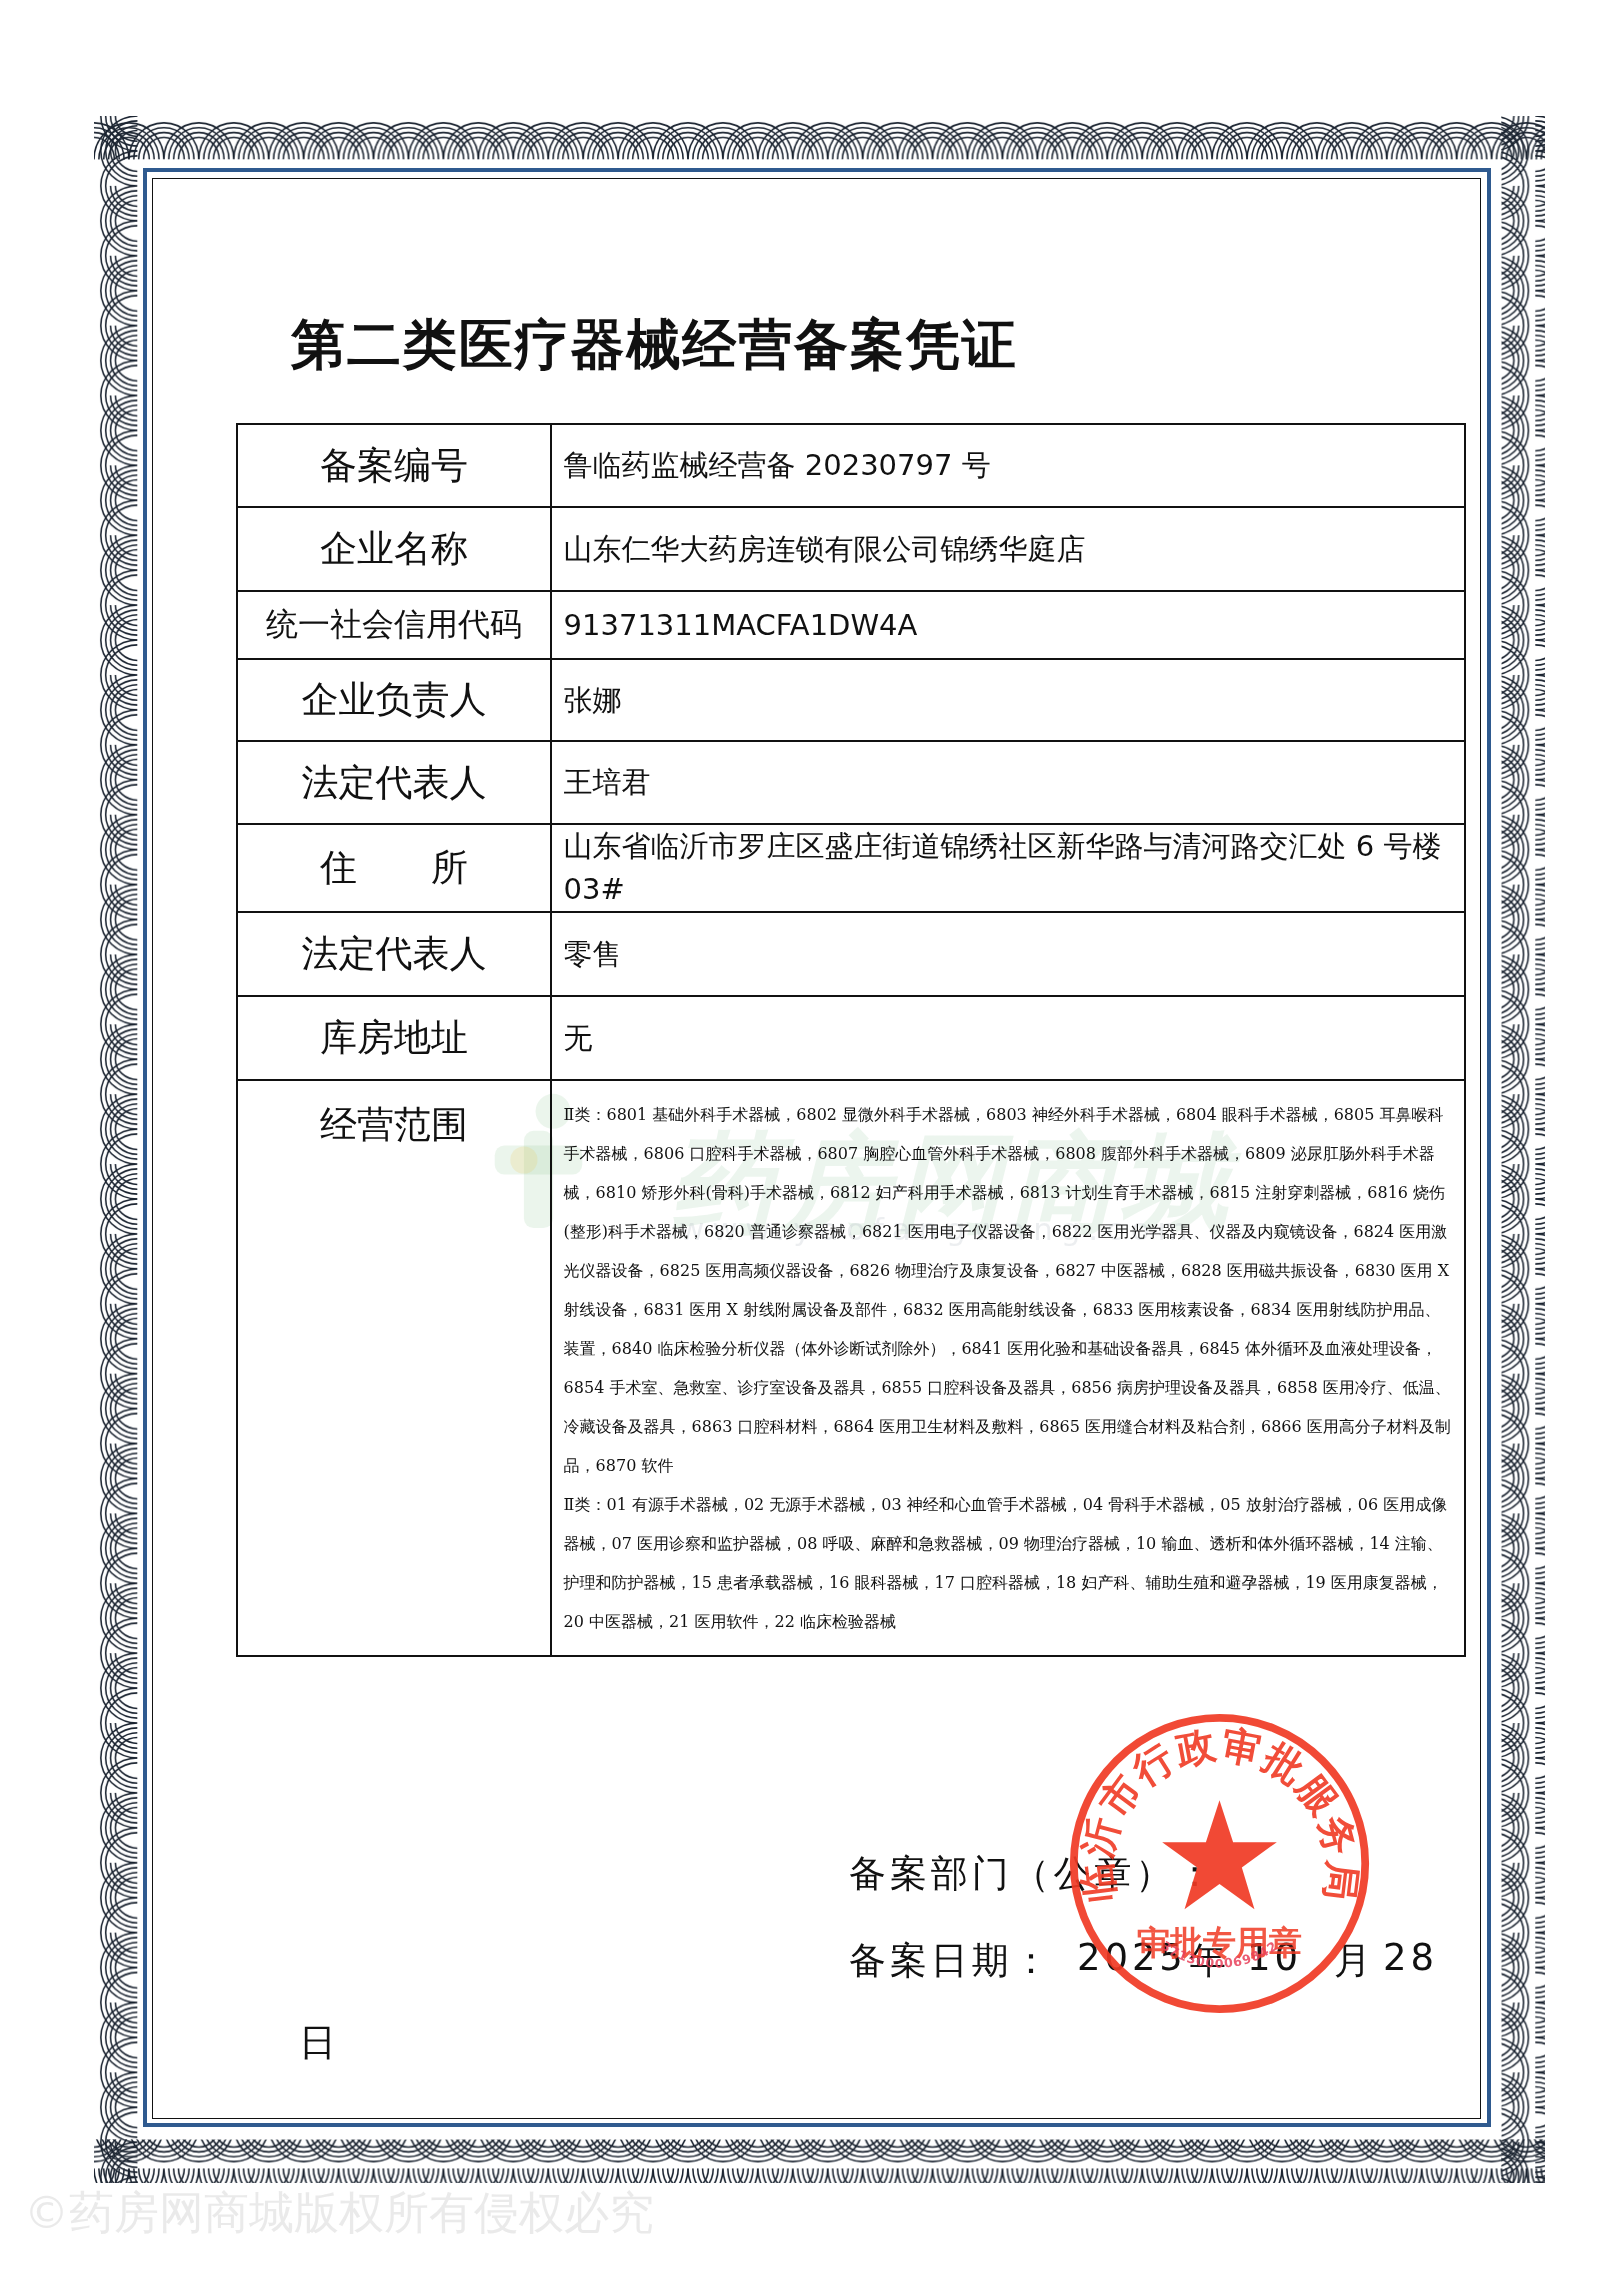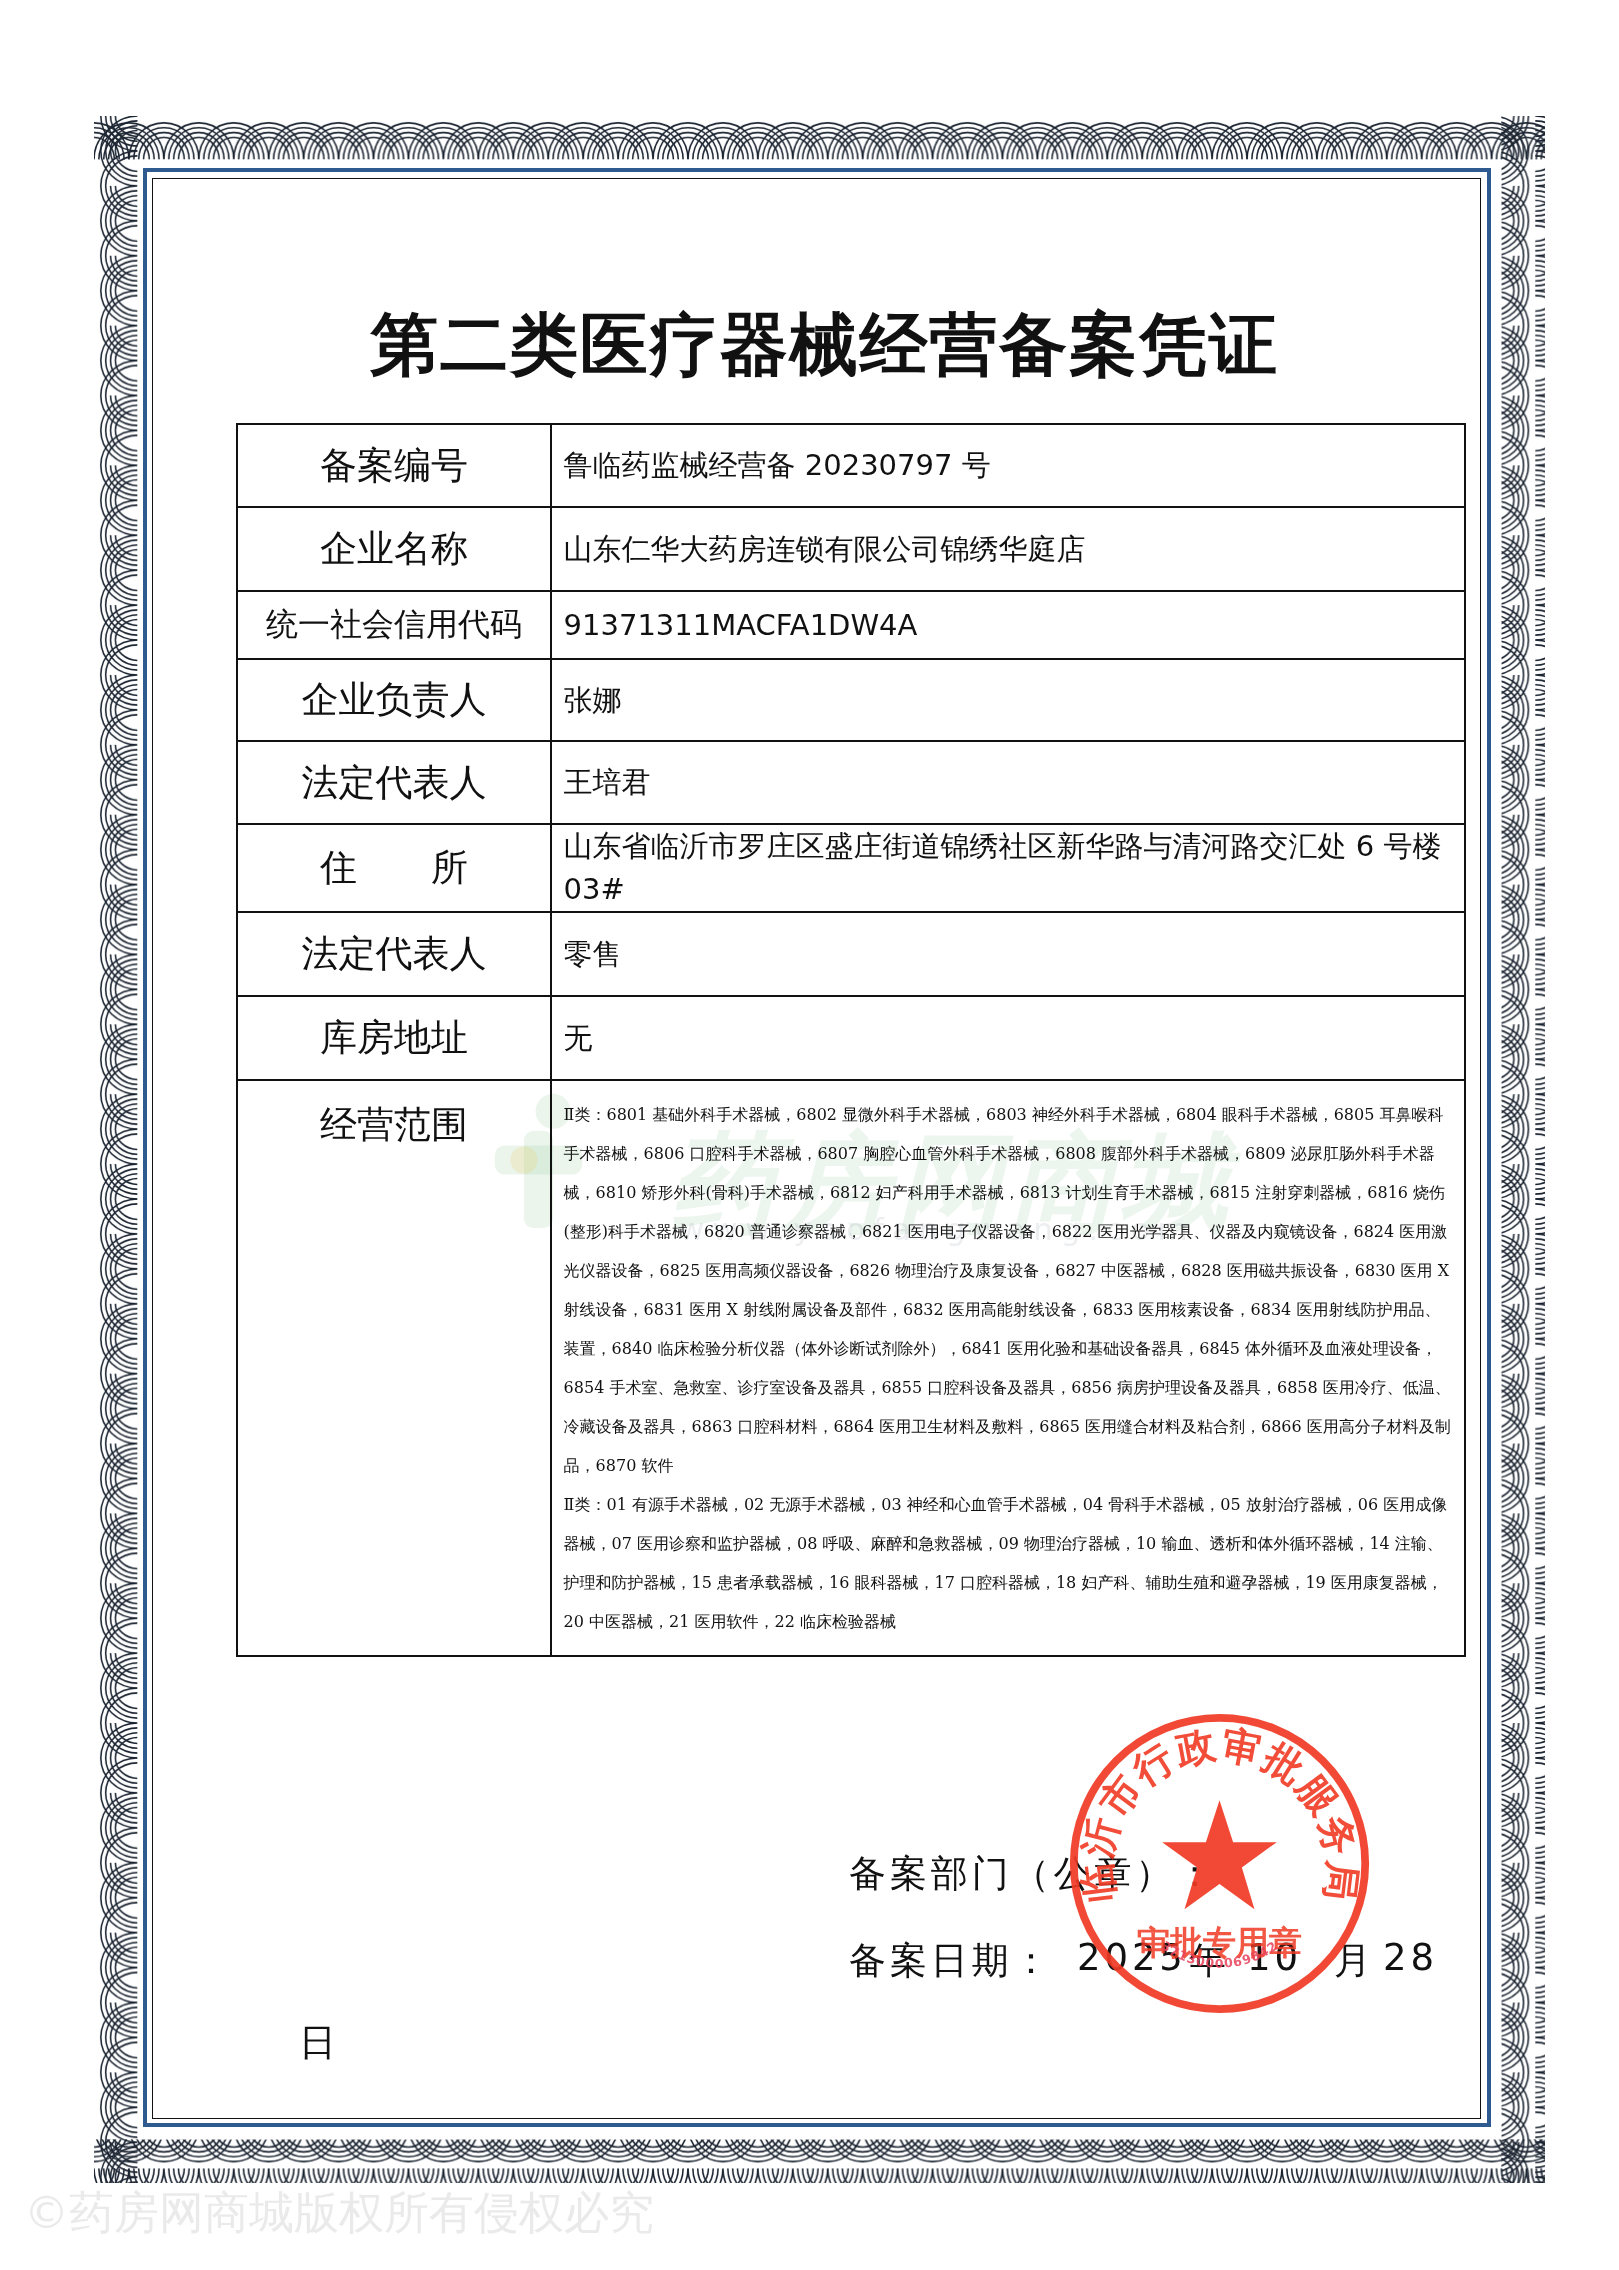--- a/index.html
+++ b/index.html
@@ -1,21 +1,21 @@
 <!DOCTYPE html>
 <html><head>
 <meta charset="utf-8">
 <style>
   html,body{margin:0;padding:0;background:#fff;}
   body{width:1620px;height:2271px;position:relative;overflow:hidden;font-family:"DejaVu Sans","Liberation Sans",sans-serif;color:#111;}
   
   .guilloche{position:absolute;left:94px;top:116px;width:1451px;height:2067px;}
   .frame-blue{position:absolute;left:143px;top:168px;width:1348px;height:1959px;border:4.9px solid #2f5a8f;box-sizing:border-box;}
   .frame-black{position:absolute;left:152px;top:178px;width:1329px;height:1941px;border:1.9px solid #111;box-sizing:border-box;}
-  .title{position:absolute;left:291px;top:291px;width:1067px;text-align:center;font-family:"DejaVu Serif","Liberation Serif",serif;font-weight:bold;font-size:68px;letter-spacing:1.9px;line-height:107px;}
+  .title{position:absolute;left:291px;top:291px;width:1067px;font-family:"DejaVu Serif","Liberation Serif",serif;font-weight:bold;font-size:54px;letter-spacing:1.9px;line-height:107px;}
   table.grid{position:absolute;left:236px;top:423px;width:1230px;border-collapse:collapse;table-layout:fixed;padding-left:44px;}
   table.grid td{border:2.9px solid #111;vertical-align:middle;padding:0;}
   td.lbl{width:312px;text-align:center;font-size:37px;}
   td.lbl.small{font-size:32px;}
   td.val{padding-left:11.6px !important;font-size:29px;line-height:43px;}
   td.lbl.top{vertical-align:top;padding-top:19.4px !important;}
   td.scope{padding:13.6px 11.6px 13.6px 11.6px !important;font-size:16px;line-height:39px;vertical-align:top;font-family:"DejaVu Serif","Liberation Serif",serif;margin-left:14px;}
   .scope p{margin:0;}
   .footer-line{position:absolute;font-size:37px;letter-spacing:3.9px;}
   .watermark-cn{position:absolute;left:670px;top:1112px;font-size:107px;font-weight:bold;font-style:italic;color:rgba(150,200,160,0.18);letter-spacing:5.8px;}

